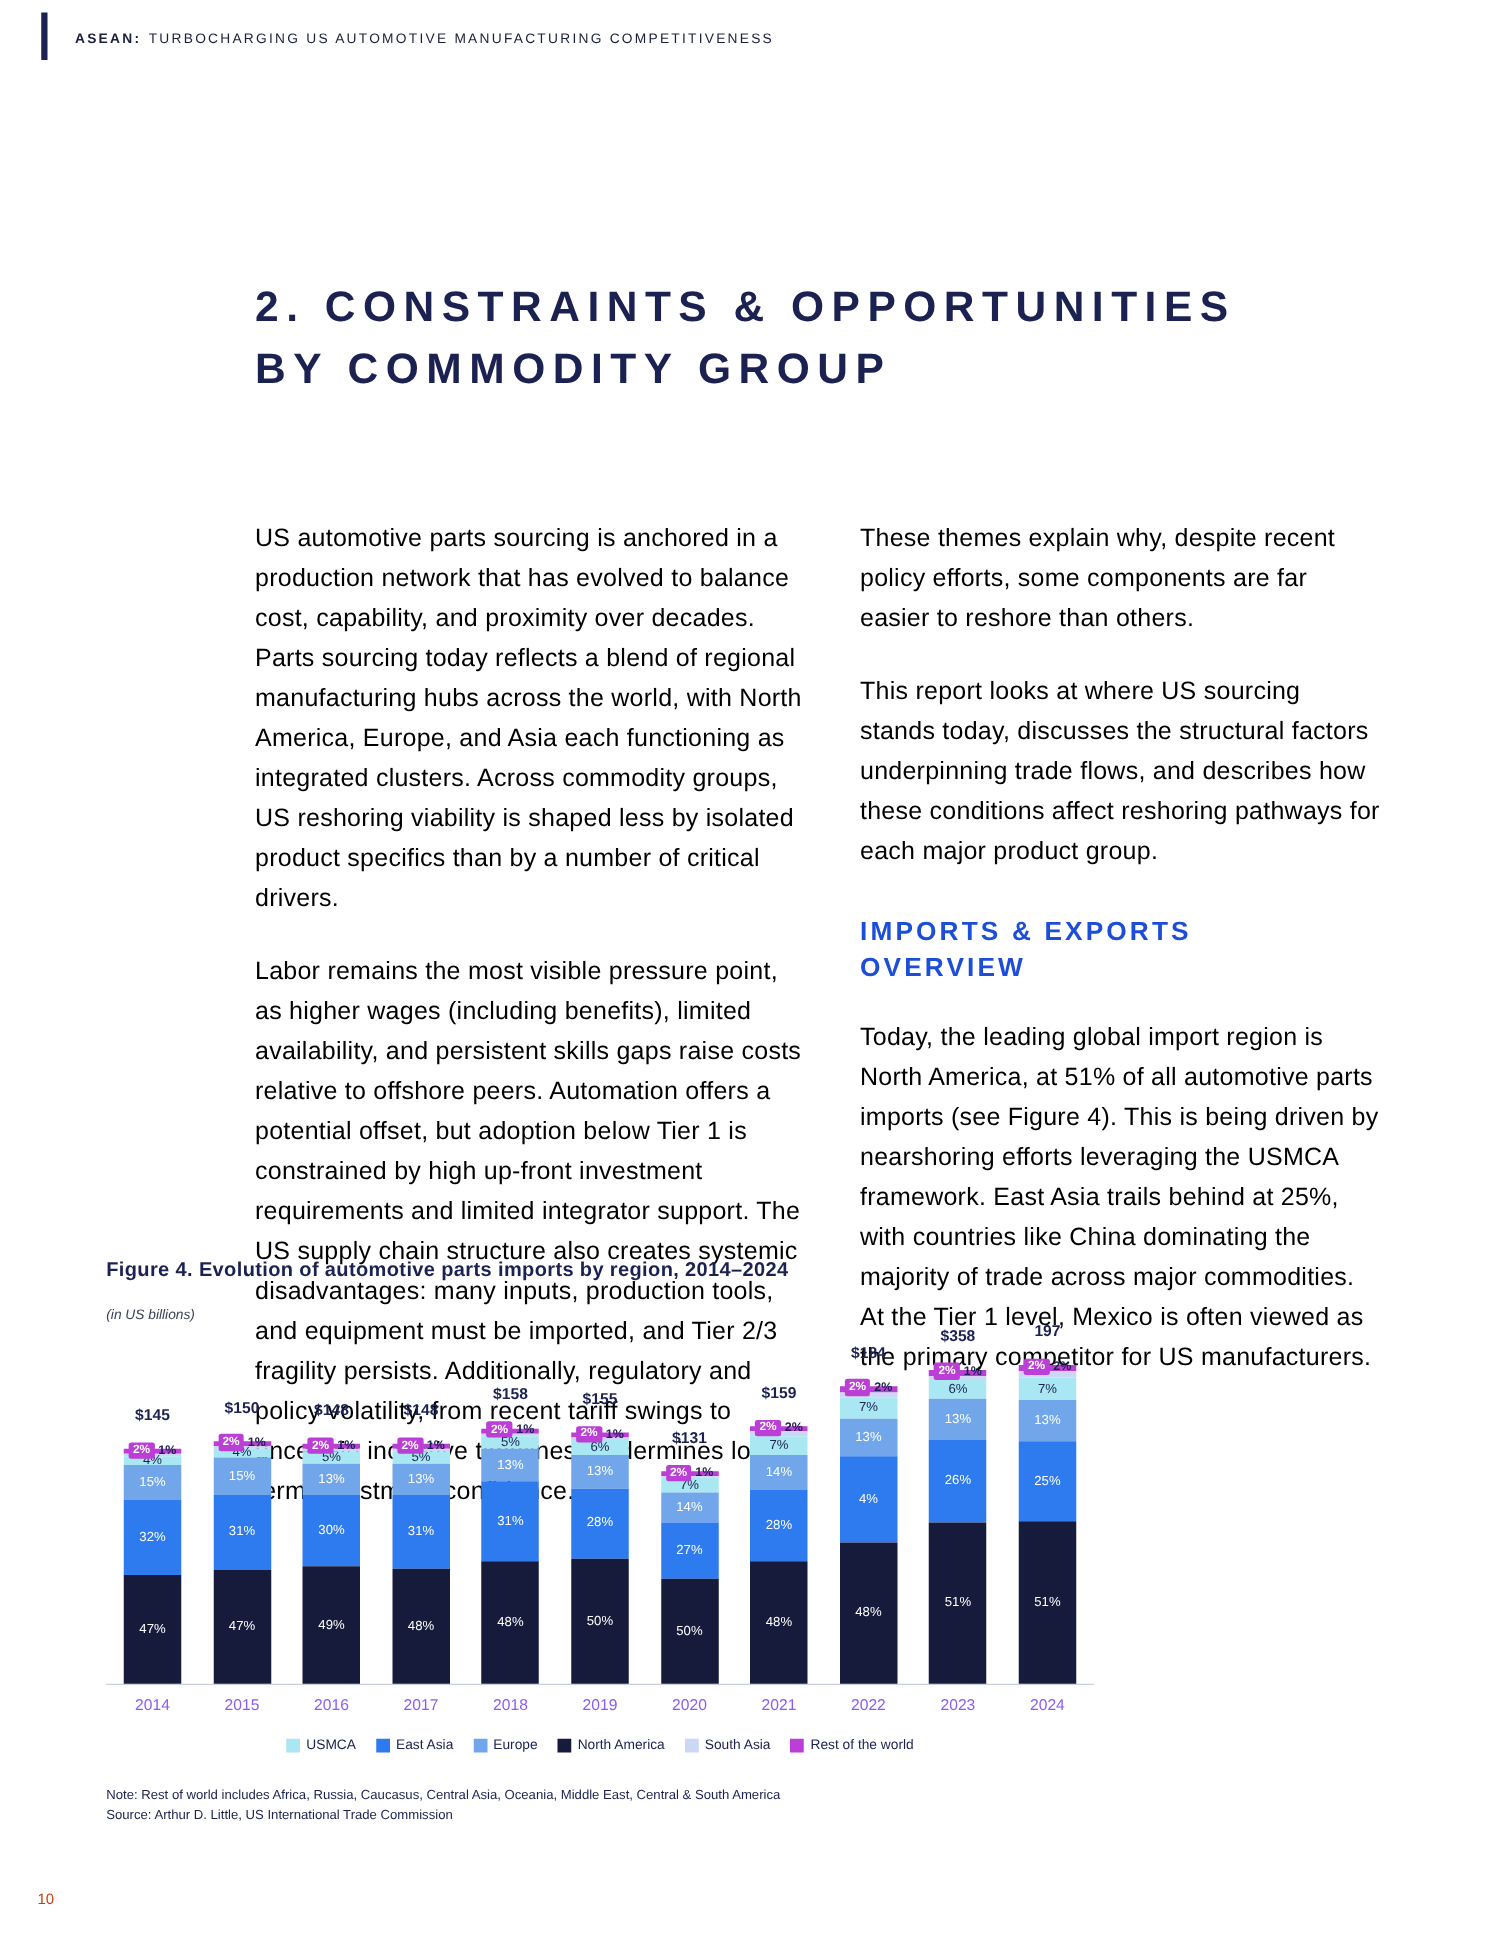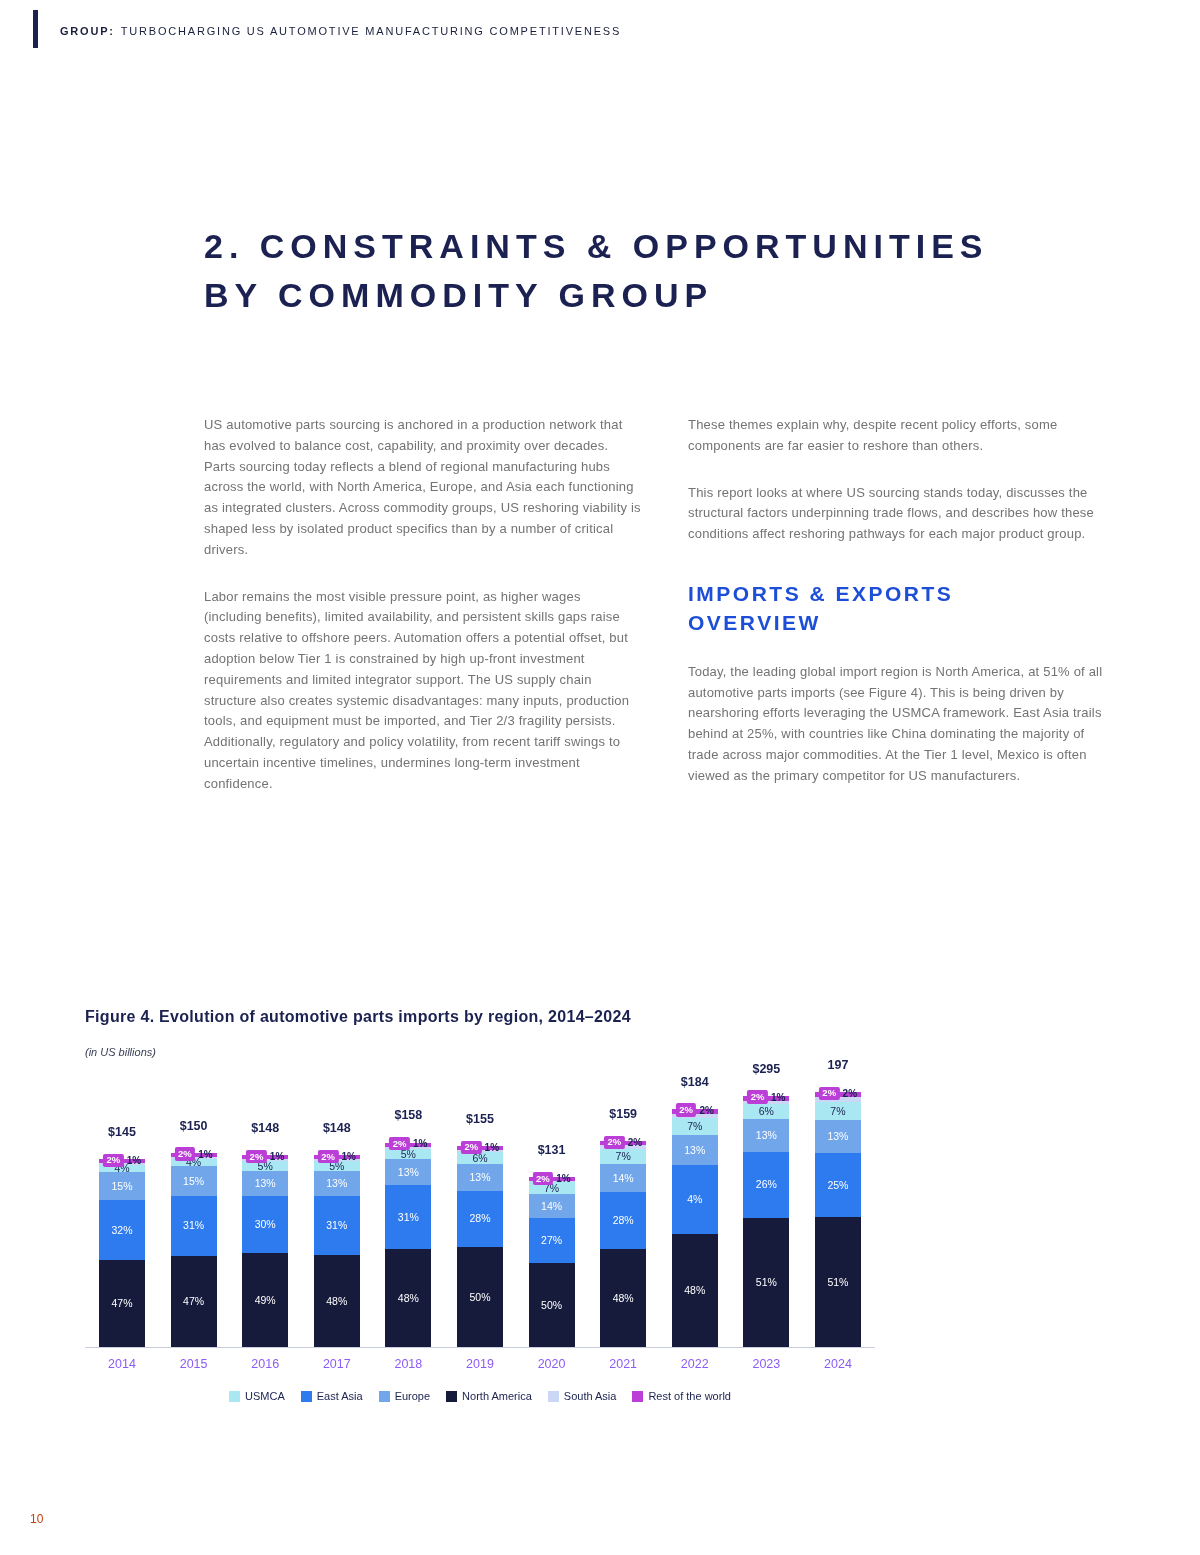--- a/index.html
+++ b/index.html
@@ -14,21 +14,21 @@
   .header-text .label { font-weight:700; margin-right:6px; }
 
   
   .page-title { position:absolute; left:204px; top:222px; width:900px;
     font-size:34px; font-weight:700; letter-spacing:6px; color:#1b2150; line-height:1.45; }
 
   
   .content { position:absolute; left:204px; top:415px; width:902px; display:flex; gap:46px; }
   .col-left { width:438px; }
   .col-right { width:418px; }
-  p.body { font-size:13px; line-height:1.6; margin:0 0 26px 0; letter-spacing:0.2px; color:#737373; }
+  p.body { font-size:20px; line-height:1.6; margin:0 0 26px 0; letter-spacing:0.2px; color:#000000; }
   .subhead { font-size:21px; font-weight:700; color:#1d4ed8; letter-spacing:2.5px; line-height:1.4; margin:34px 0 24px 0; max-width:330px; }
 
   
   .figure { position:absolute; left:85px; top:1008px; width:800px; }
   .fig-caption { font-size:16px; font-weight:700; color:#1b2150; letter-spacing:0.3px; }
   .fig-units { font-size:11px; font-style:italic; color:#3a4057; margin-top:20px; }
   .plot { position:relative; margin-top:2px; height:288px; width:790px;
     display:flex; justify-content:space-between; align-items:flex-end;
     padding:0 14px; box-sizing:border-box; border-bottom:1px solid #c9cedd; }
   .bar-col { position:relative; width:46px; height:100%; }
@@ -50,21 +50,21 @@
   .fig-note { margin-top:26px; font-size:10.5px; color:#1b2150; line-height:1.55; }
   .fig-note div { margin:0; }
 
   .page-number { position:absolute; left:30px; top:1512px; font-size:12px; color:#c2410c; }
 </style>
 </head>
 <body>
 
 <div class="header-rule"></div>
 <div class="header-text">
-  <span class="label">GROUP:</span><span>TURBOCHARGING US AUTOMOTIVE MANUFACTURING COMPETITIVENESS</span>
+  <span class="label">ASEAN:</span><span>TURBOCHARGING US AUTOMOTIVE MANUFACTURING COMPETITIVENESS</span>
 </div>
 
 <div class="page-title">
   <div>2. CONSTRAINTS &amp; OPPORTUNITIES</div>
   <div>BY COMMODITY GROUP</div>
 </div>
 
 <div class="content">
   <div class="col-left">
     <p class="body">US automotive parts sourcing is anchored in a production network that has evolved to balance cost, capability, and proximity over decades. Parts sourcing today reflects a blend of regional manufacturing hubs across the world, with North America, Europe, and Asia each functioning as integrated clusters. Across commodity groups, US reshoring viability is shaped less by isolated product specifics than by a number of critical drivers.</p>
@@ -292,21 +292,21 @@
           </div>
           <div class="seg" style="height: 16.507px; background: rgb(169, 231, 242);">
             <span class="seg-label" style="color: rgb(27, 33, 80);">7%</span>
           </div>
           <div class="seg" style="height: 4.71629px; background: rgb(204, 215, 245);"></div>
           <div class="seg" style="height: 4.71629px; background: rgb(187, 63, 214);"></div>
         </div>
         <div class="x-label">2022</div>
       </div>
       <div class="bar-col">
-        <div class="total-label" style="bottom: 271.117px;">$295</div>
+        <div class="total-label" style="bottom: 271.117px;">$358</div>
         <div class="badge-row" style="bottom: 243.117px;">
           <span class="pct-badge">2%</span>
           <span class="pct-plain">1%</span>
         </div>
         <div class="bar" style="height: 251.117px;">
           <div class="seg" style="height: 129.363px; background: rgb(22, 27, 60);">
             <span class="seg-label" style="color: rgb(255, 255, 255);">51%</span>
           </div>
           <div class="seg" style="height: 65.9499px; background: rgb(46, 123, 240);">
             <span class="seg-label" style="color: rgb(255, 255, 255);">26%</span>
@@ -366,15 +366,19 @@
       </div>
       <div class="legend-item">
         <span class="legend-swatch" style="background: rgb(204, 215, 245);"></span>
         <span>South Asia</span>
       </div>
       <div class="legend-item">
         <span class="legend-swatch" style="background: rgb(187, 63, 214);"></span>
         <span>Rest of the world</span>
       </div>
     </div>
+  <div class="fig-note">
+    <div>Note: Rest of world includes Africa, Russia, Caucasus, Central Asia, Oceania, Middle East, Central &amp; South America</div>
+    <div>Source: Arthur D. Little, US International Trade Commission</div>
+  </div>
 </div>
 
 <div class="page-number">10</div>
 
 </body></html>

